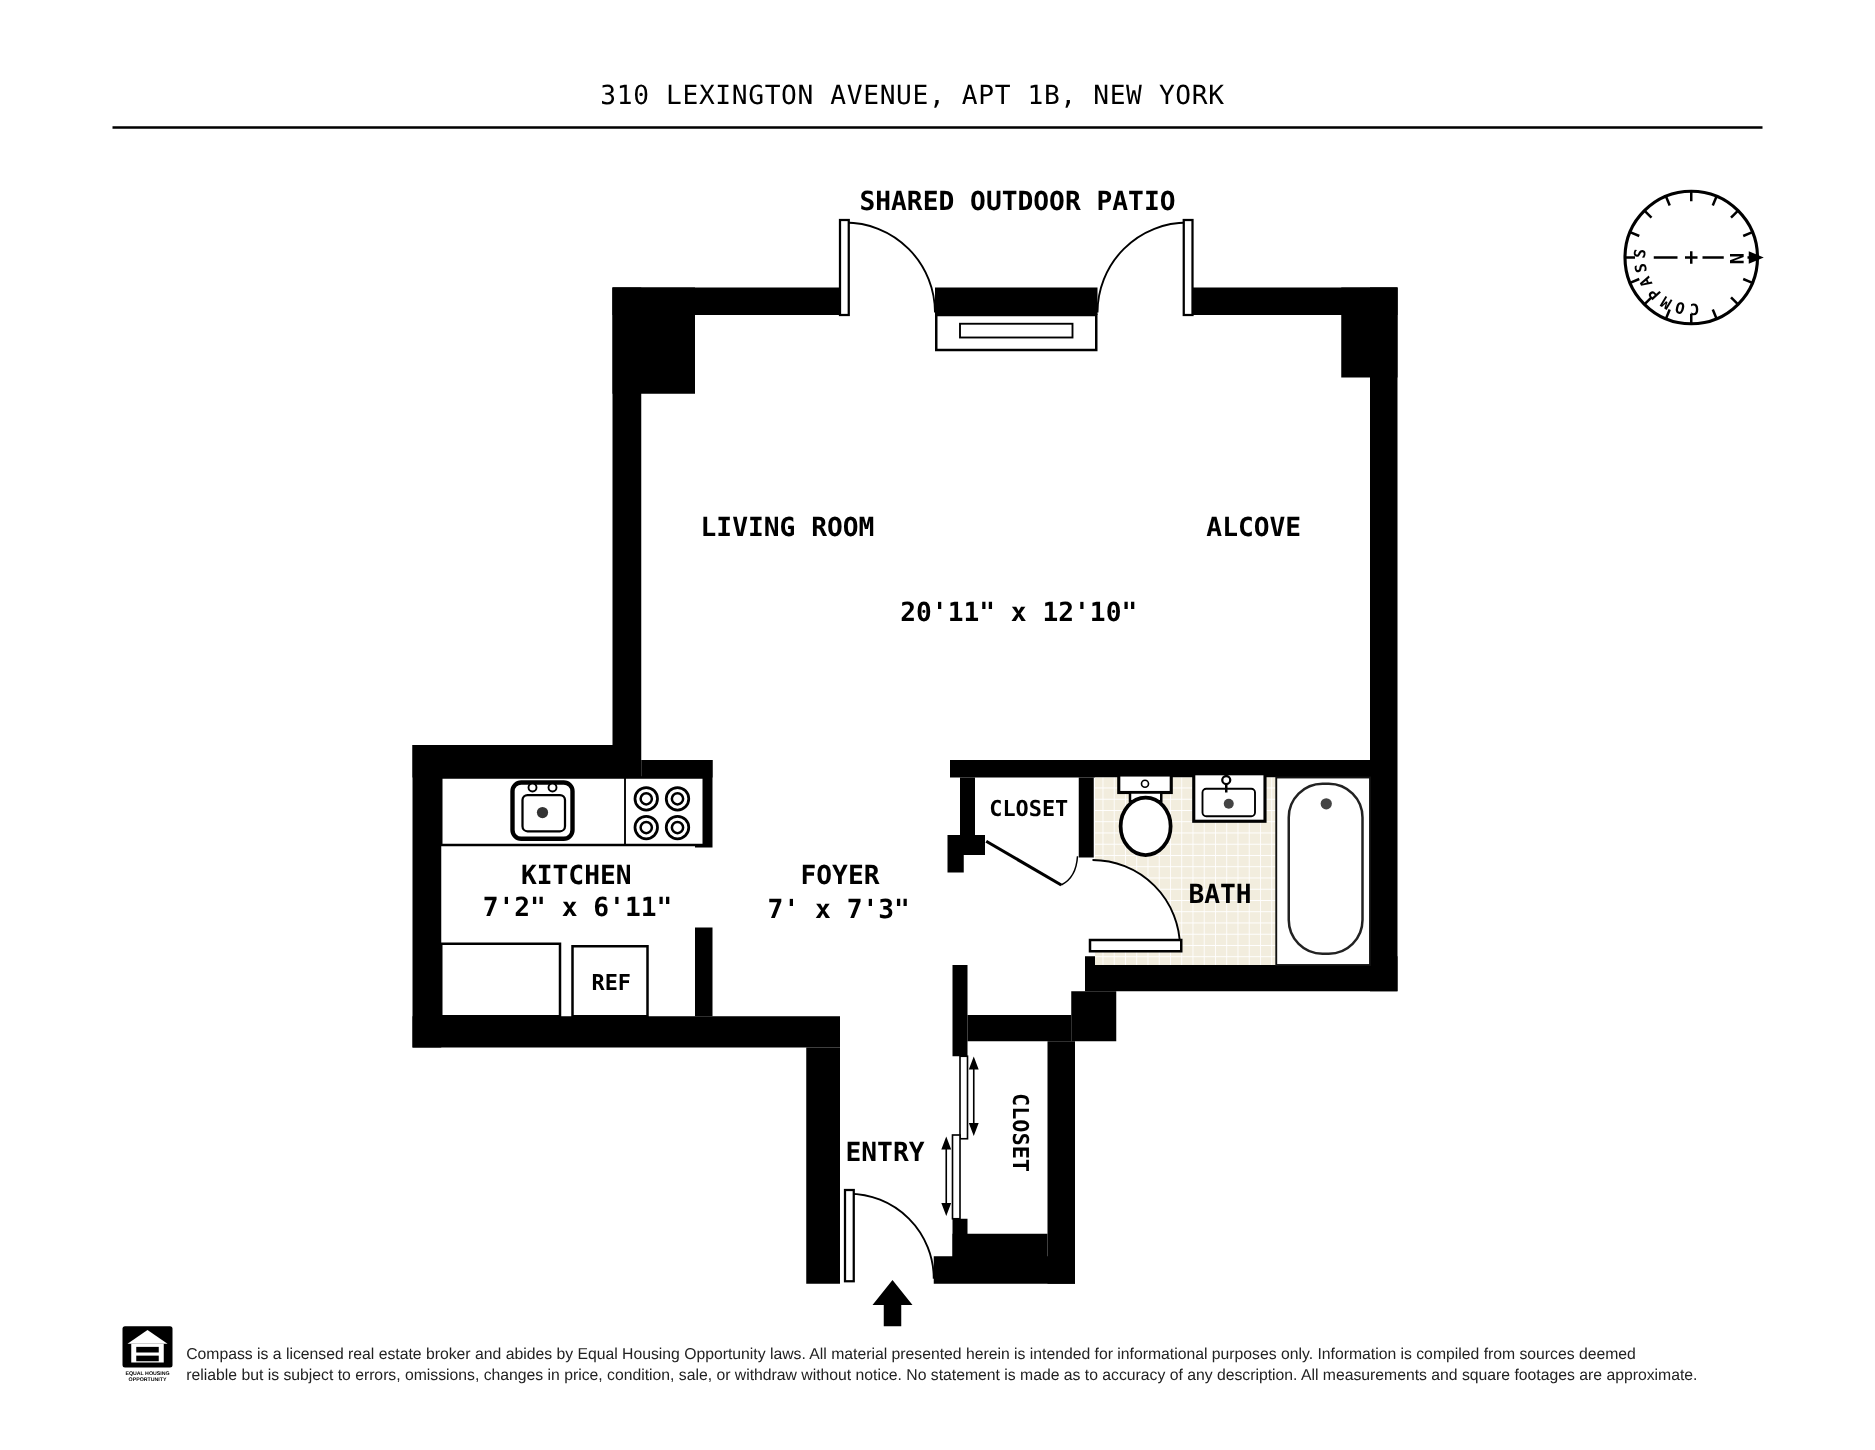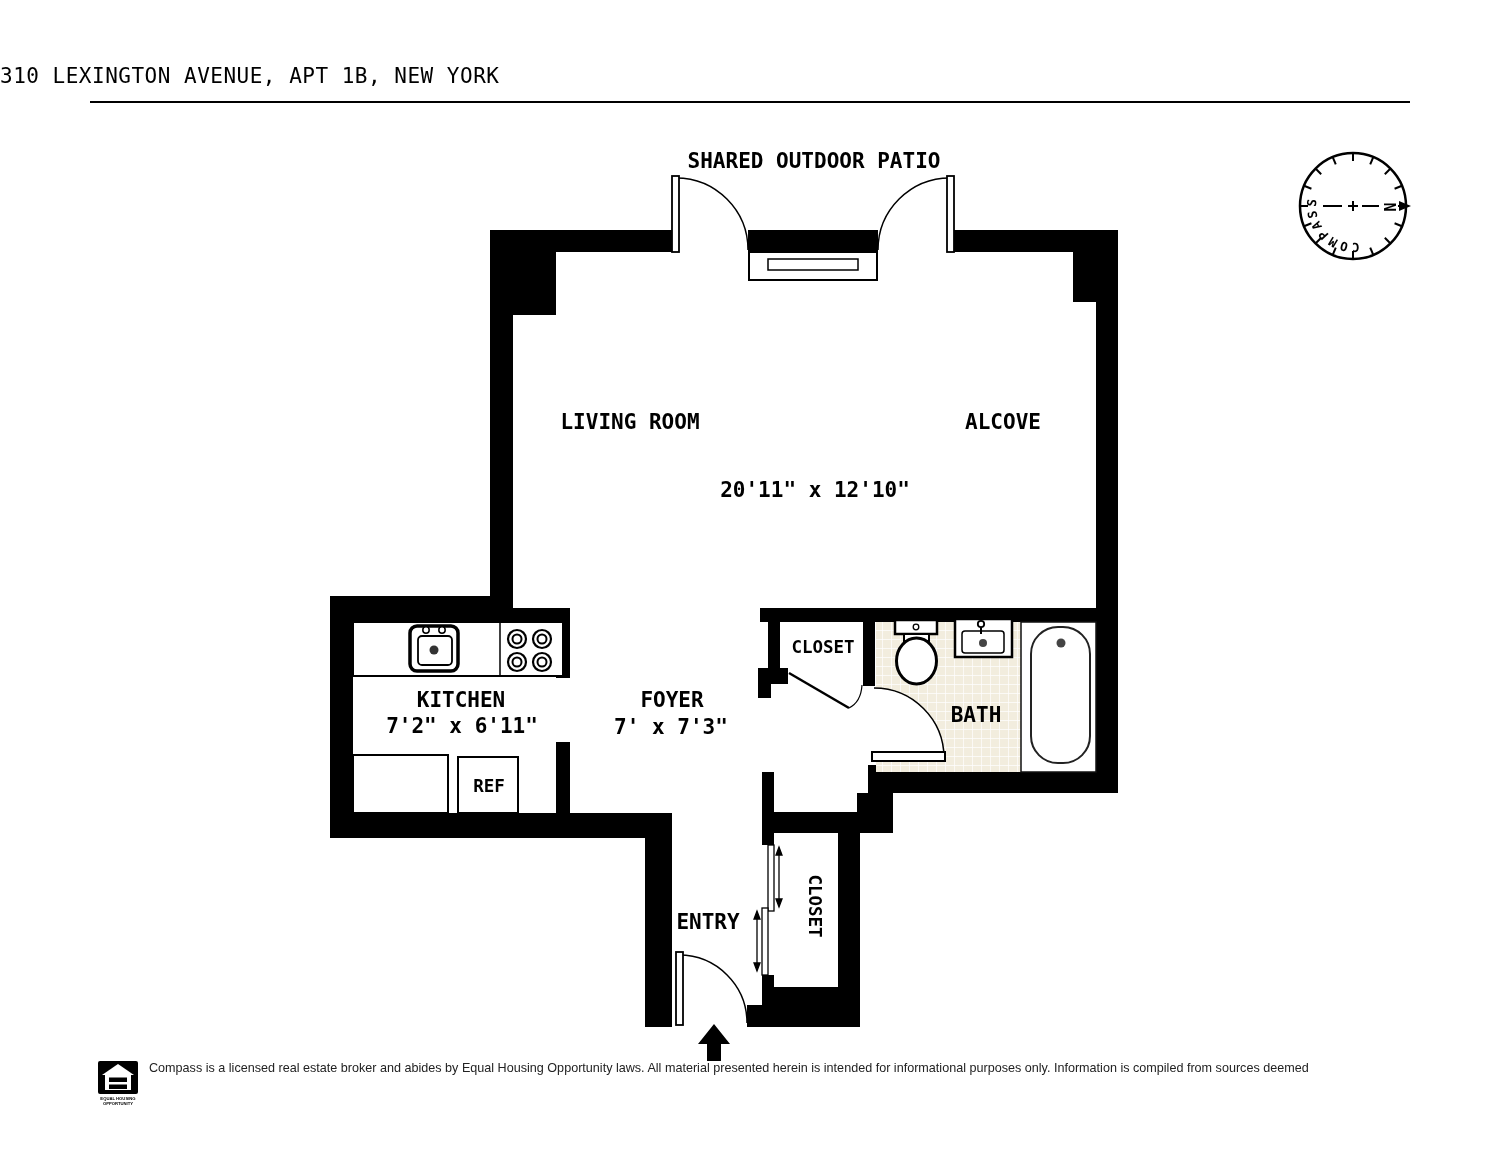--- a/index.html
+++ b/index.html
@@ -1,22 +1,22 @@
 <!DOCTYPE html>
 <html><head>
 <meta charset="utf-8">
 <style>
   html,body{margin:0;padding:0;background:#fff;}
   #page{position:relative;width:1500px;height:1160px;background:#ffffff;overflow:hidden;
         font-family:"DejaVu Sans Mono",monospace;color:#000;}
-  .title{position:absolute;top:64px;left:0;right:40px;
+  .title{position:absolute;top:64px;left:0;right:40px;text-align:center;
          font-size:21px;font-weight:500;letter-spacing:.5px;white-space:pre;}
   .rule{position:absolute;top:101px;left:90px;width:1320px;height:2px;background:#000;}
   svg text{font-family:"DejaVu Sans Mono",monospace;font-weight:600;fill:#000;}
-  .footer{position:absolute;left:97px;top:1060px;display:flex;align-items:flex-start;}
+  .footer{position:absolute;left:97px;top:1060px;display:flex;align-items:flex-end;}
   .footer-text{margin-left:10px;font-family:"Liberation Sans",sans-serif;
                font-size:12.6px;line-height:16.4px;color:#222;white-space:nowrap;}
 </style>
 </head>
 <body>
 
 <div id="page">
 
   <div class="title">310 LEXINGTON AVENUE, APT 1B, NEW YORK</div>
   <div class="rule"></div>
@@ -206,16 +206,17 @@
       <rect x="1" y="1" width="40" height="33" rx="2" fill="#000"></rect>
       <polygon points="21,4 37,15 5,15" fill="#fff"></polygon>
       <rect x="8" y="15" width="26" height="15" fill="#fff"></rect>
       <rect x="12" y="17.5" width="18" height="4.5" fill="#000"></rect>
       <rect x="12" y="24.5" width="18" height="4.5" fill="#000"></rect>
       <text x="21" y="40" text-anchor="middle" font-size="4.2" font-weight="700" style="font-family:'Liberation Sans',sans-serif">EQUAL HOUSING</text>
       <text x="21" y="45" text-anchor="middle" font-size="4.2" font-weight="700" style="font-family:'Liberation Sans',sans-serif">OPPORTUNITY</text>
     </svg>
     <div class="footer-text">
       <div>Compass is a licensed real estate broker and abides by Equal Housing Opportunity laws. All material presented herein is intended for informational purposes only. Information is compiled from sources deemed</div>
+      <div>reliable but is subject to errors, omissions, changes in price, condition, sale, or withdraw without notice. No statement is made as to accuracy of any description. All measurements and square footages are approximate.</div>
     </div>
   </div>
 
 </div>
 
 </body></html>

